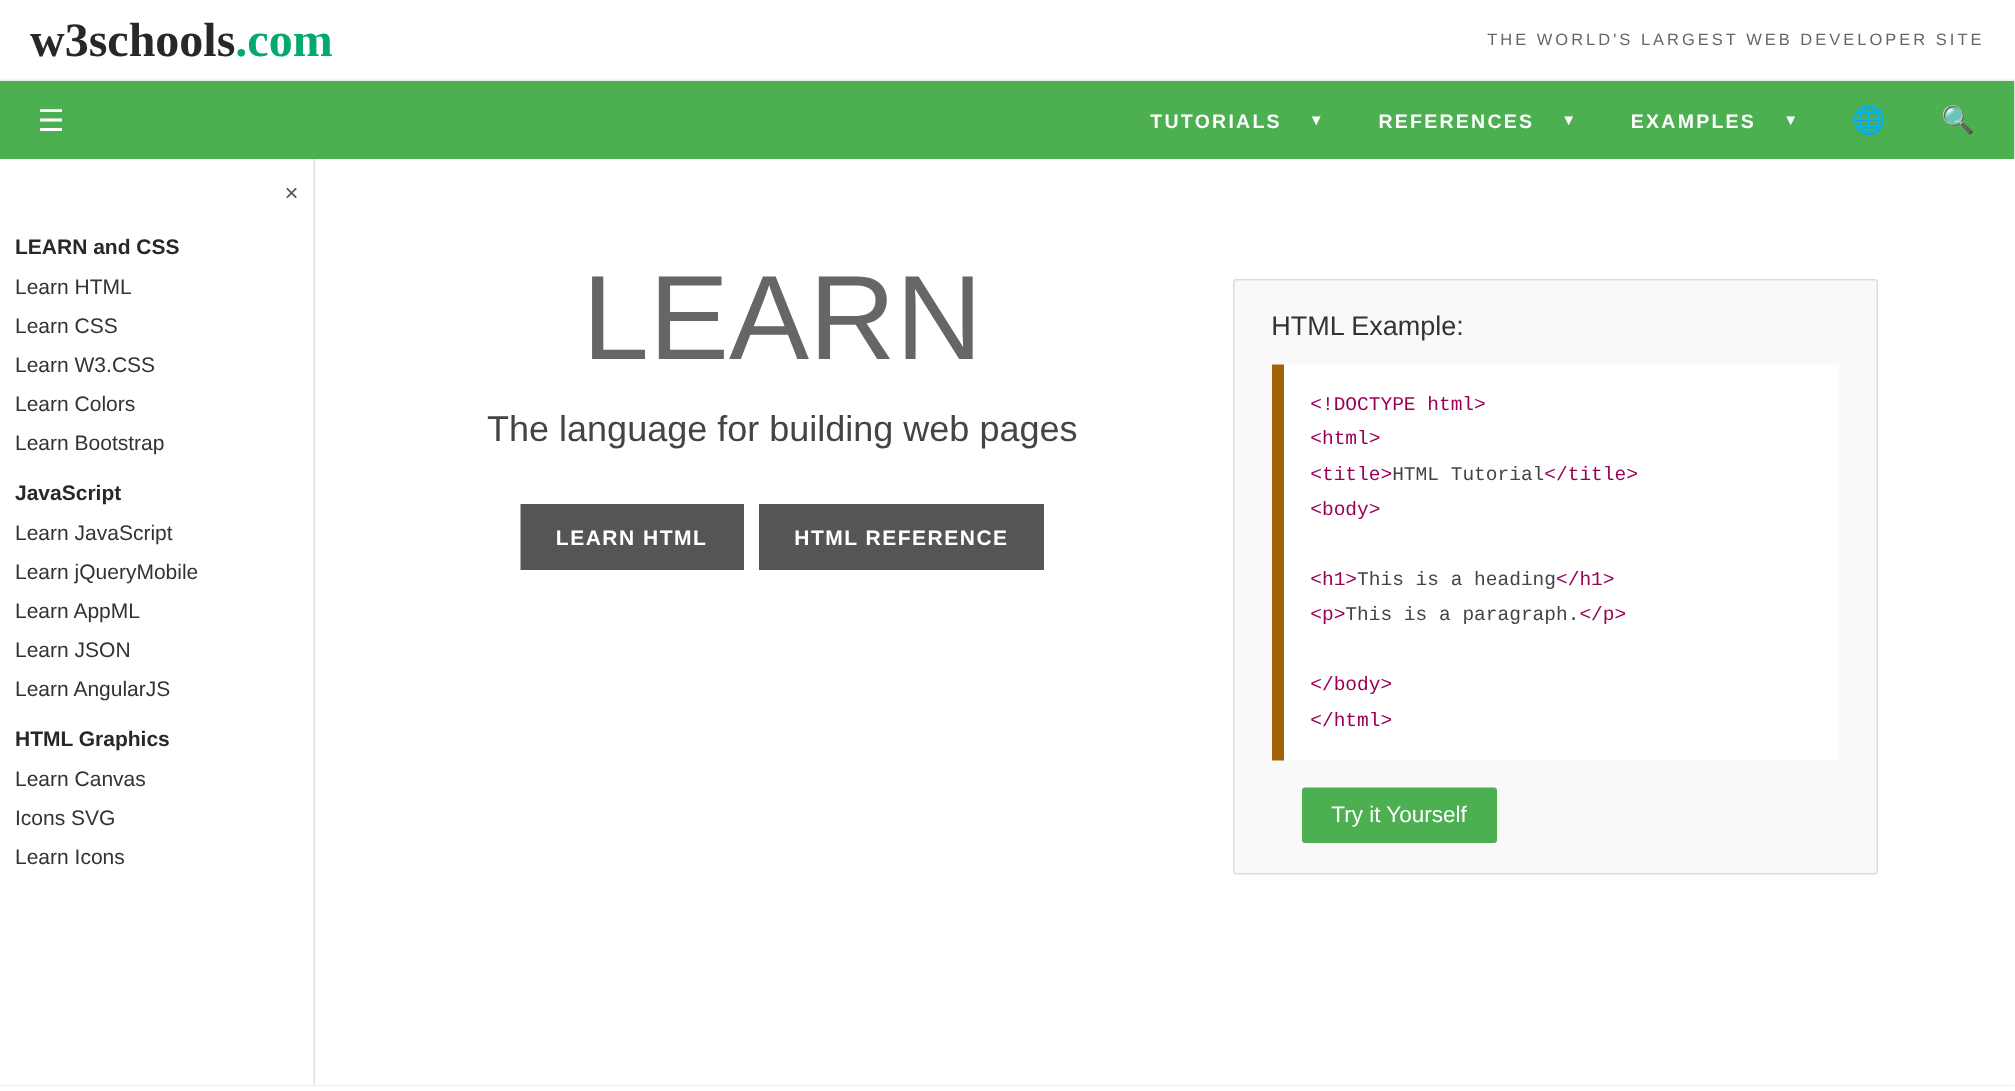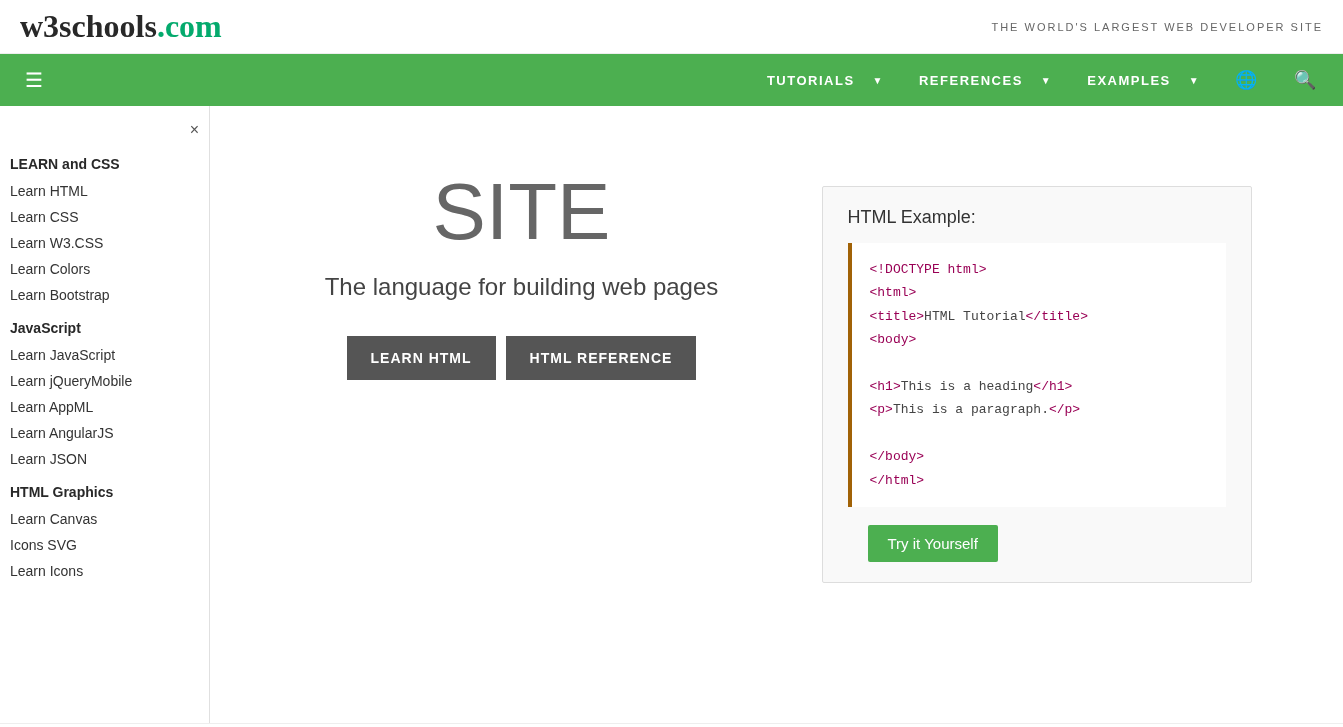--- a/index.html
+++ b/index.html
@@ -173,21 +173,21 @@
       flex-direction: column;
     }
     #example-title {
       font-size: 18px;
       font-weight: normal;
       color: #333;
       margin-bottom: 15px;
     }
     #code-box {
       background: #fff;
-      border-left: 4px solid #a16207;
+      border-left: 8px solid #a16207;
       padding: 15px 18px;
       font-family: 'Courier New', monospace;
       font-size: 13px;
       line-height: 1.8;
       margin-bottom: 18px;
     }
     .code-tag { color: #905; }
     .code-normal { color: #444; }
 
     #try-btn {
@@ -261,34 +261,34 @@
     <a class="sidebar-link">Learn HTML</a>
     <a class="sidebar-link">Learn CSS</a>
     <a class="sidebar-link">Learn W3.CSS</a>
     <a class="sidebar-link">Learn Colors</a>
     <a class="sidebar-link">Learn Bootstrap</a>
 
     <div class="sidebar-section-title">JavaScript</div>
     <a class="sidebar-link">Learn JavaScript</a>
     <a class="sidebar-link">Learn jQueryMobile</a>
     <a class="sidebar-link">Learn AppML</a>
+    <a class="sidebar-link">Learn JSON</a>
     <a class="sidebar-link">Learn AngularJS</a>
-    <a class="sidebar-link">Learn JSON</a>
 
     <div class="sidebar-section-title">HTML Graphics</div>
     <a class="sidebar-link">Learn Canvas</a>
     <a class="sidebar-link">Icons SVG</a>
     <a class="sidebar-link">Learn Icons</a>
   </div>
 
   <div id="content">
     <div id="middle-row">
 
       <div style="display:flex;flex-direction:column;align-items:center;padding-top:20px;min-width:480px;">
-        <div id="html-hero-title">SITE</div>
+        <div id="html-hero-title">LEARN</div>
         <div id="html-hero-subtitle">The language for building web pages</div>
         <div id="hero-buttons">
           <button class="hero-btn">LEARN HTML</button>
           <button class="hero-btn">HTML REFERENCE</button>
         </div>
       </div>
 
       <div id="right-panel">
         <div id="example-box">
           <div id="example-title">HTML Example:</div>

